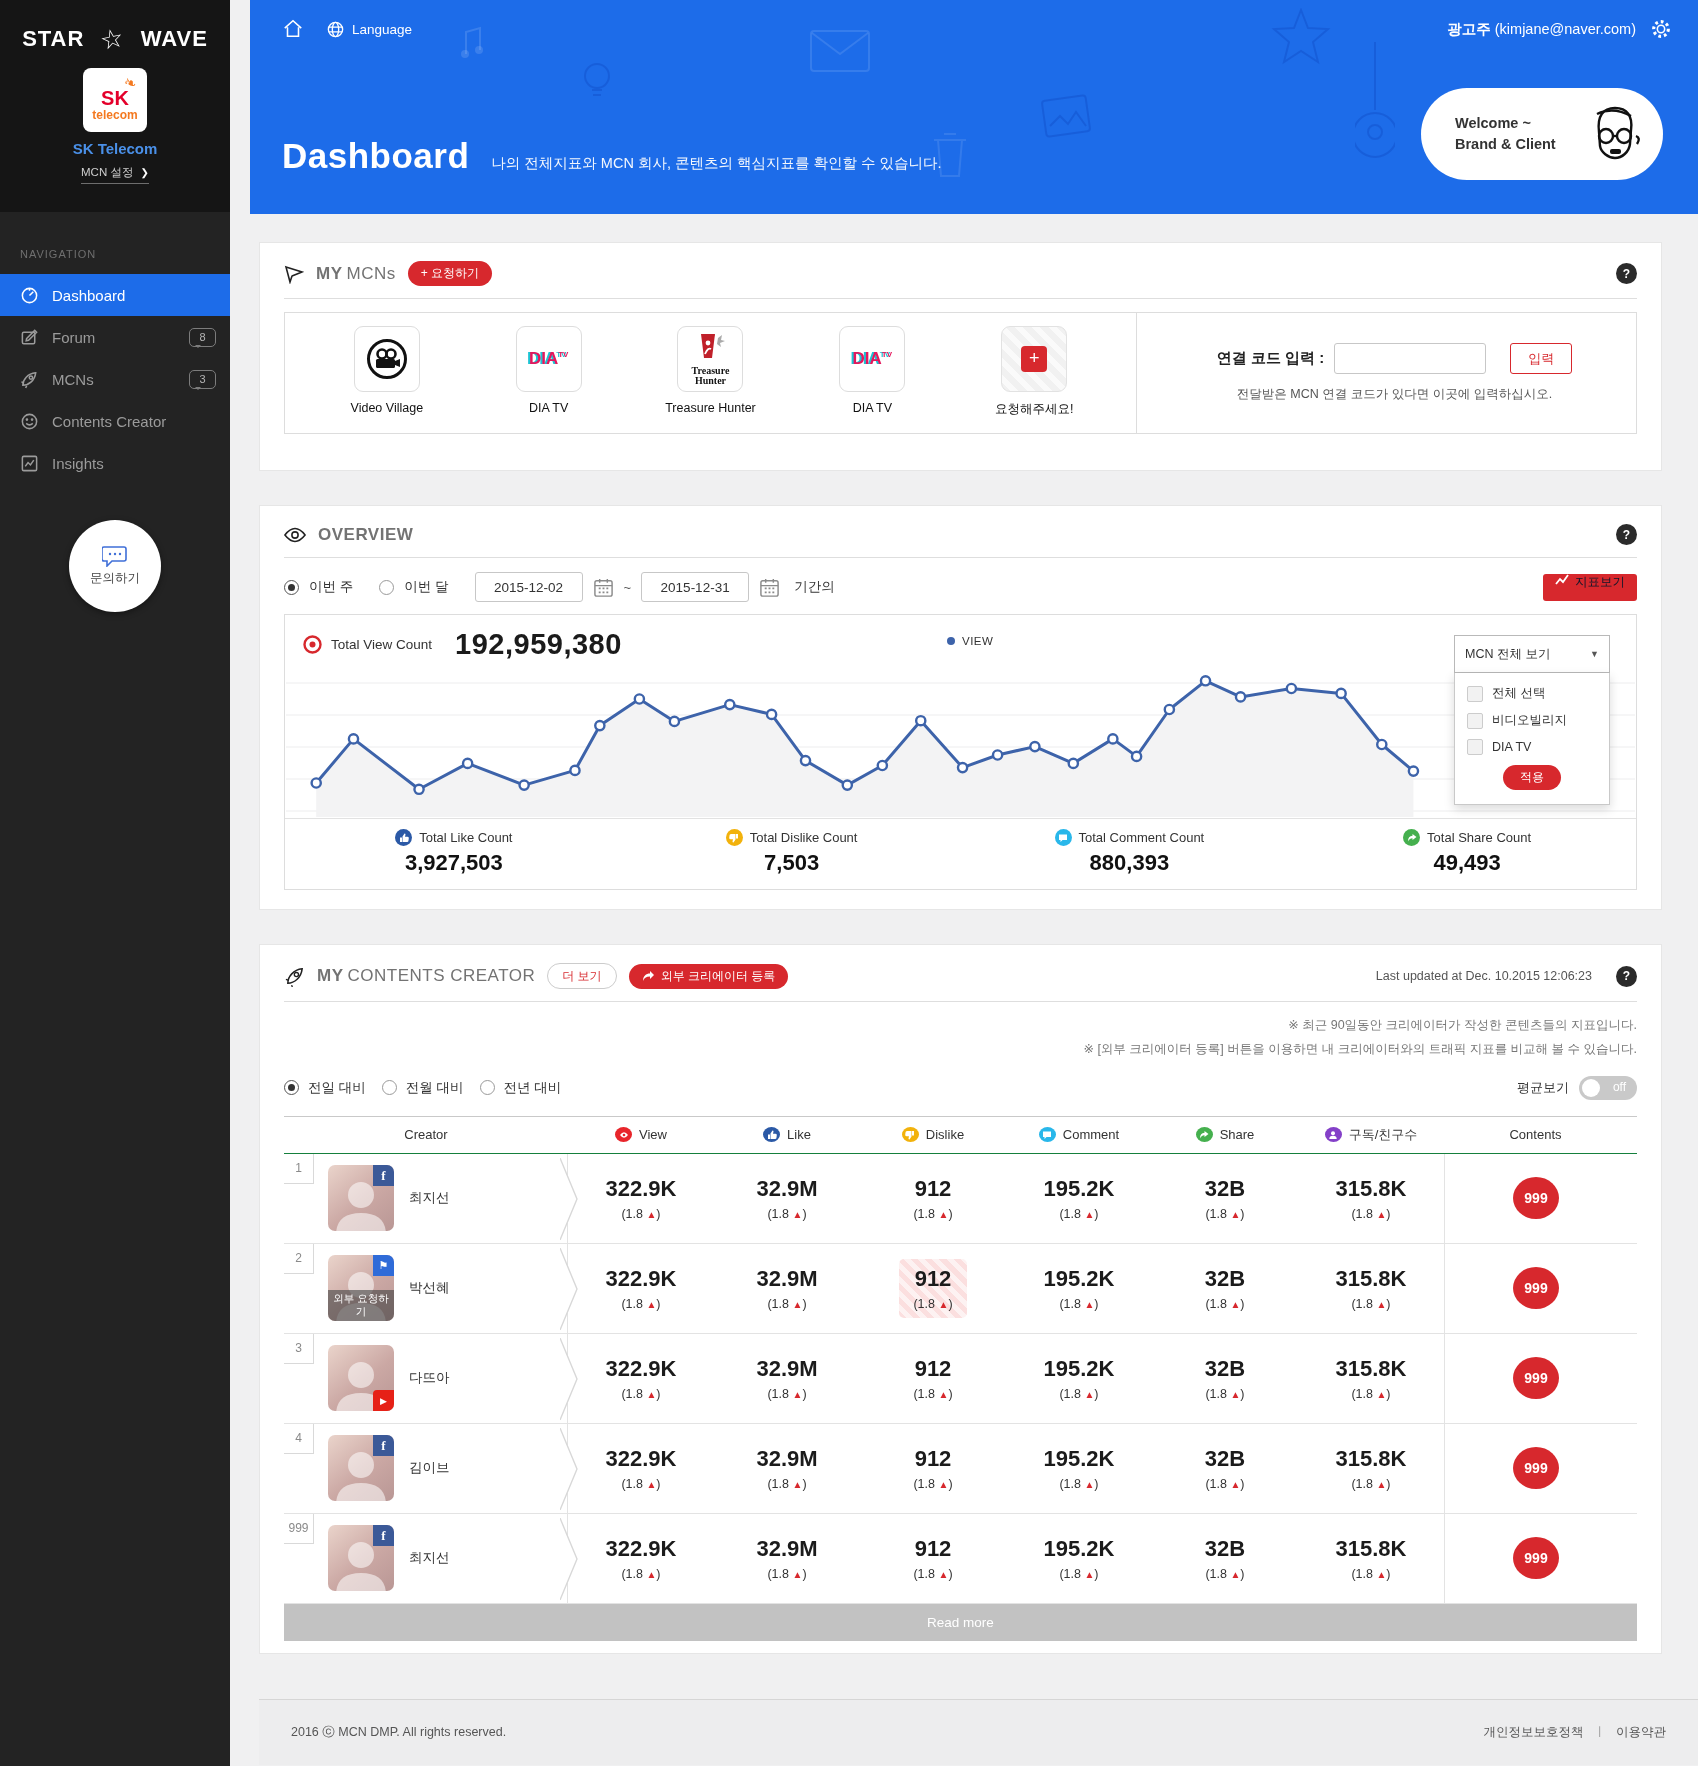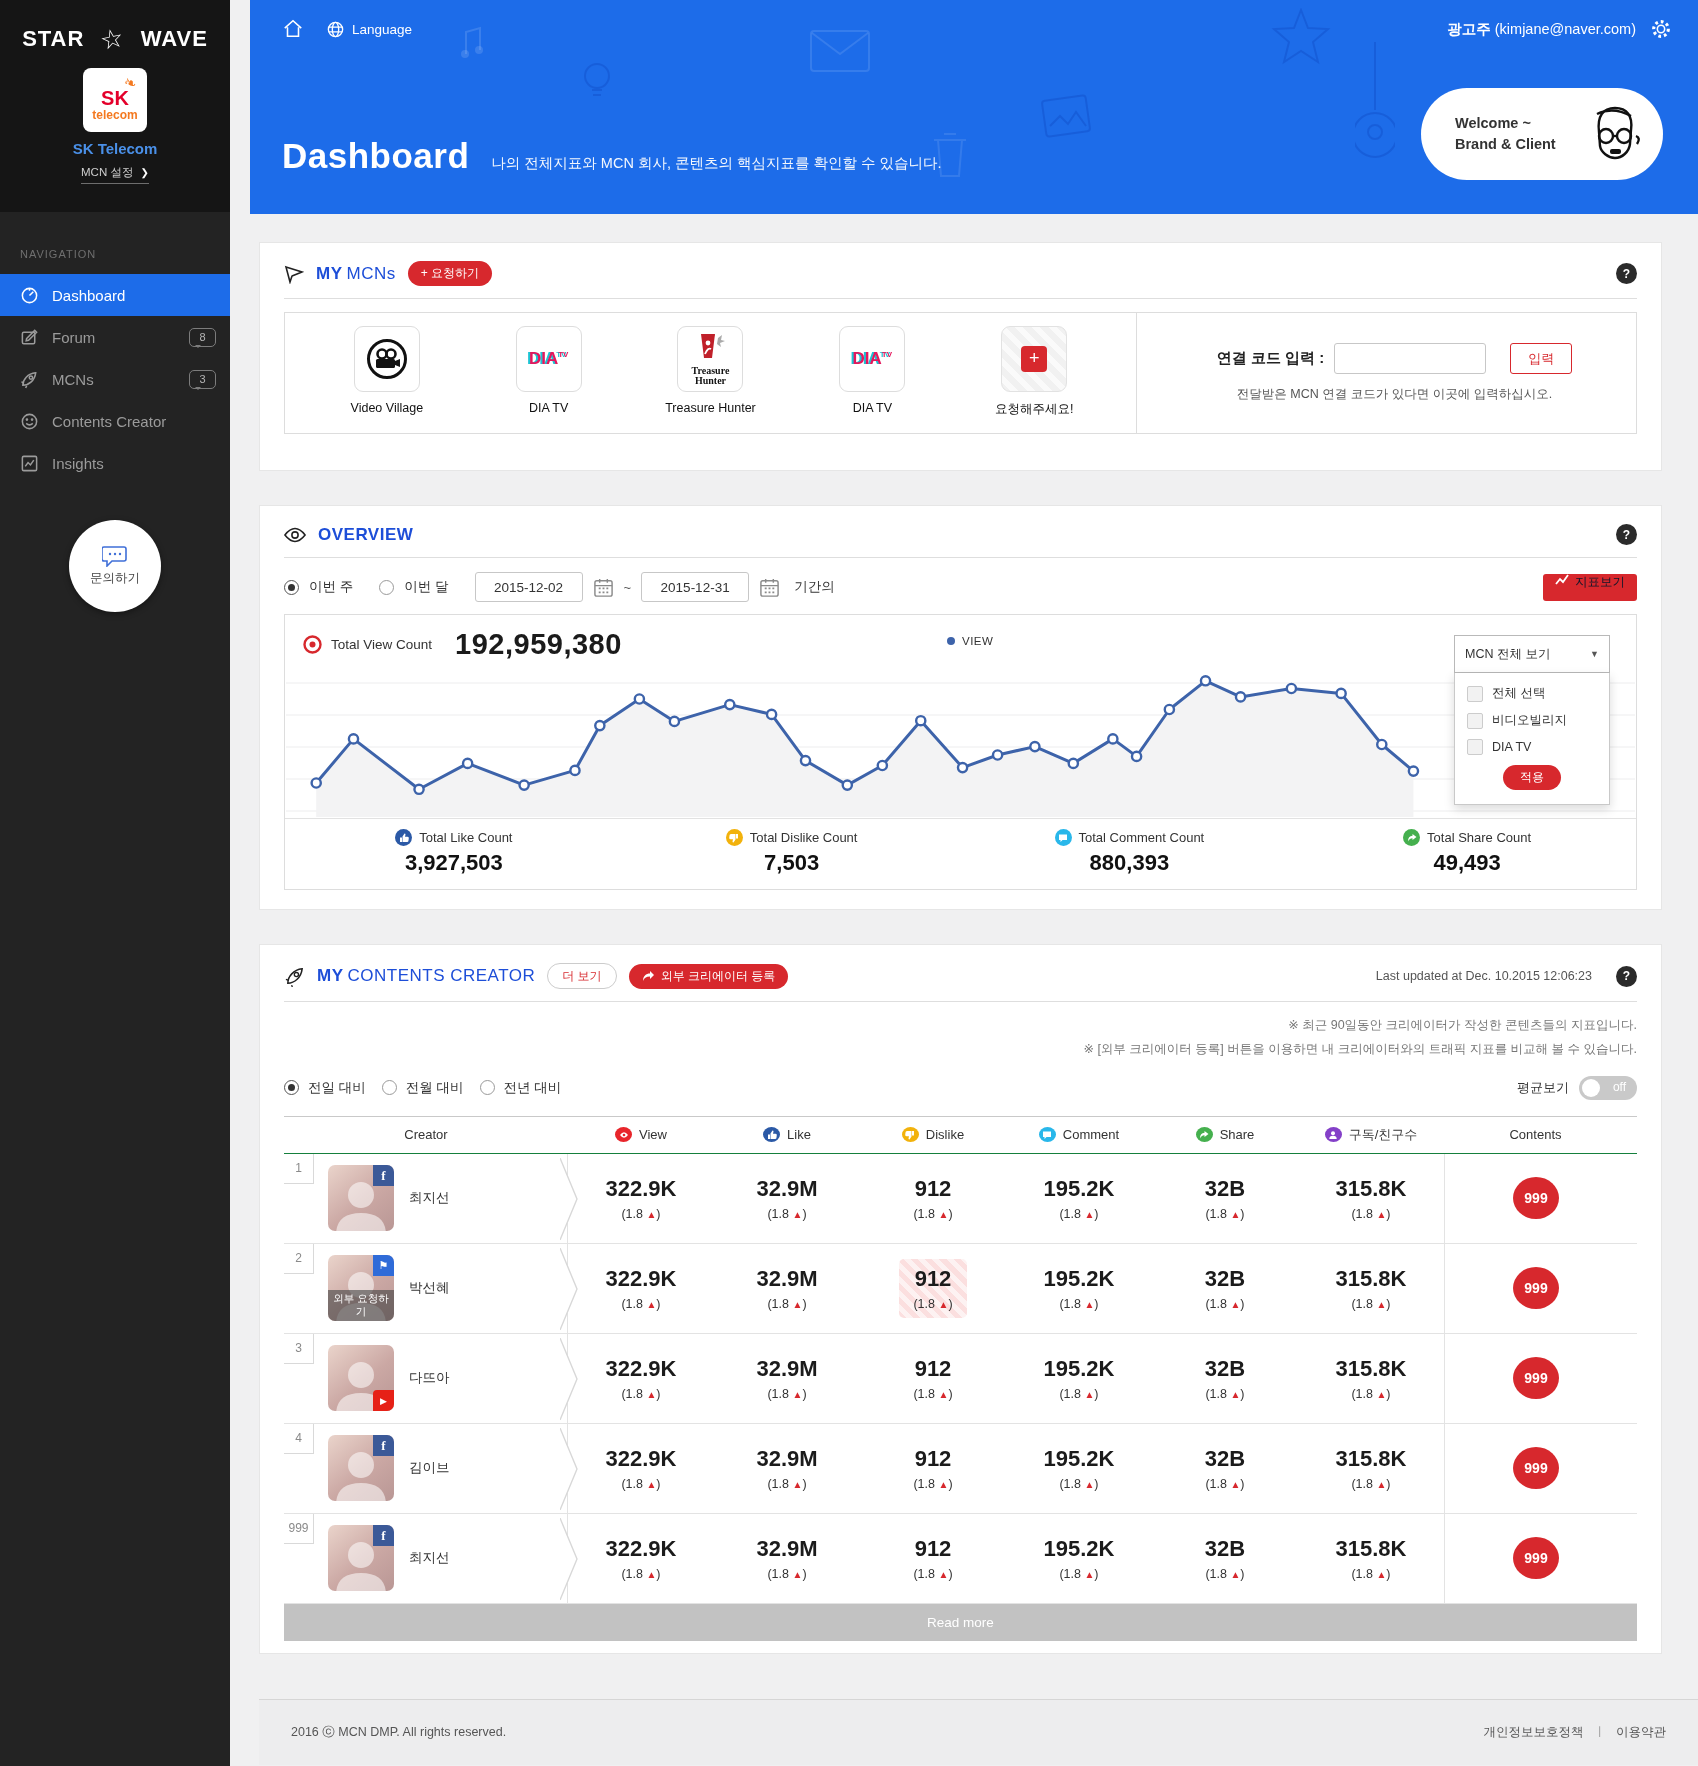--- a/index.html
+++ b/index.html
@@ -43,21 +43,21 @@
   .user-label b { font-weight:bold; }
   .welcome-pill { position:absolute; right:35px; top:88px; width:242px; height:92px; background:#fff; border-radius:46px; display:flex; align-items:center; padding:0 18px 0 34px; color:#333; z-index:2; }
   .welcome-text { font-size:14.5px; font-weight:bold; line-height:1.45; flex:1; }
   .title-row { position:absolute; left:32px; bottom:38px; display:flex; align-items:baseline; gap:22px; z-index:2; }
   .page-title { font-size:35px; font-weight:bold; letter-spacing:.5px; }
   .page-subtitle { font-size:14.5px; opacity:.95; }
 
   .content { flex:1; padding:28px 0 0 29px; }
   .panel { width:1403px; background:#fff; border:1px solid #e6e6e6; margin-bottom:34px; position:relative; }
   .panel-head { display:flex; align-items:center; padding:18px 24px 12px 24px; gap:12px; }
-  .panel-title { font-size:17px; color:#1d4ed8; letter-spacing:.5px; }
+  .panel-title { font-size:17px; color:#737373; letter-spacing:.5px; }
   .panel-title b { font-weight:bold; margin-right:4px; }
   .head-divider { border-top:1px solid #dedede; margin:0 24px; }
   .qmark { width:21px; height:21px; border-radius:50%; background:#2b2b2b; color:#fff; font-size:12px; font-weight:bold; display:flex; align-items:center; justify-content:center; margin-left:auto; cursor:pointer; }
   .red-pill { background:#d7282d; color:#fff; border:none; border-radius:13px; height:25px; padding:0 13px; font-size:12px; cursor:pointer; display:inline-flex; align-items:center; gap:6px; font-family:inherit; }
 
   
   .mcns-panel { height:229px; }
   .mcn-box { margin:13px 24px 0; border:1px solid #ddd; height:122px; display:flex; }
   .mcn-tiles { flex:1; display:flex; justify-content:space-evenly; align-items:flex-start; padding-top:13px; }
   .mcn-tile { text-align:center; cursor:pointer; width:120px; }

